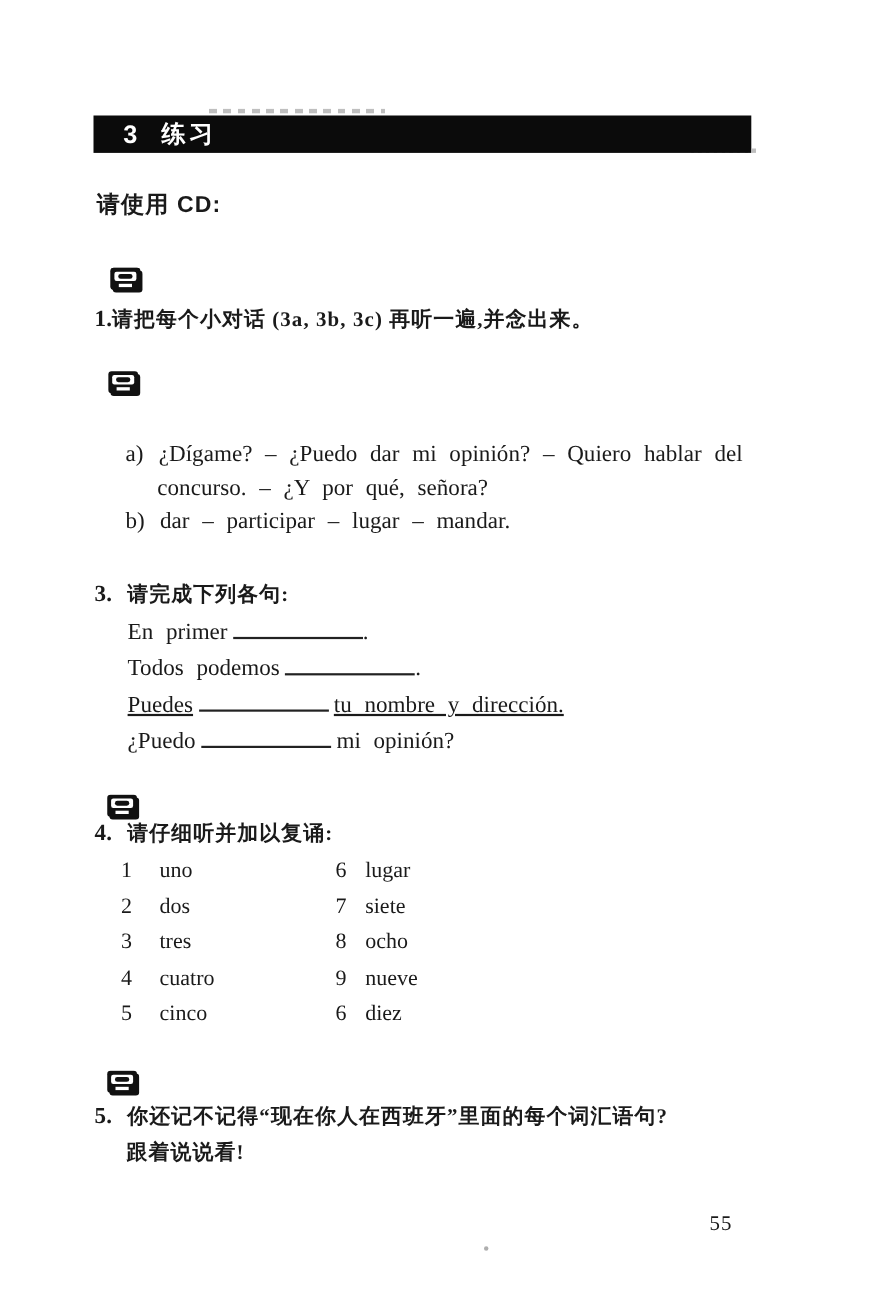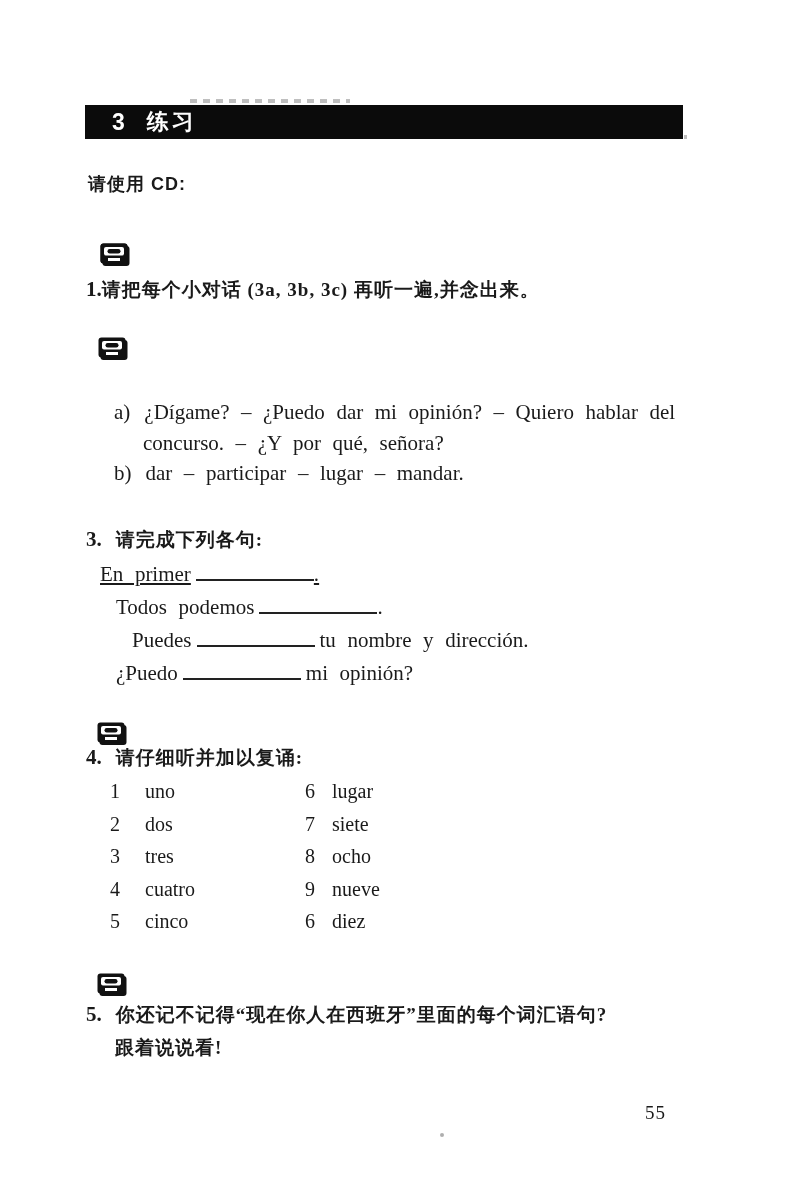--- a/index.html
+++ b/index.html
@@ -33,21 +33,21 @@
     left:628px;top:135px;width:62px;height:4px;opacity:.5;
     background:repeating-linear-gradient(90deg,#7d7d7d 0 3px,transparent 3px 7px);
   }
   .speck{left:86px;top:128px;width:6px;height:4px;background:#b5b5b5;opacity:.7;}
   .dot-bottom{left:440px;top:1133px;width:4px;height:4px;background:#9a9a9a;border-radius:50%;opacity:.8;}
 
   
   .intro{
     left:88px;top:172px;
     font-family:"Liberation Sans","DejaVu Sans",sans-serif;
-    font-weight:bold;font-size:18px;letter-spacing:1px;
+    font-weight:bold;font-size:21px;letter-spacing:1px;
   }
   .cjk{font-weight:600;font-size:19px;letter-spacing:1px;text-align:right;}
   .itemnum{font-weight:bold;font-size:21px;}
 
   
   .es{font-size:21px;word-spacing:0.3em;}
   .sublabel{font-size:21px;margin-right:14px;}
   .blank{
     display:inline-block;width:118px;height:14px;
     border-bottom:2px solid #222;
@@ -132,27 +132,27 @@
   <div class="abs" style="left:143px;top:431px;">
     <span class="es">concurso. – ¿Y por qué, señora?</span>
   </div>
   <div class="abs" style="left:114px;top:461px;">
     <span class="sublabel">b)</span><span class="es">dar – participar – lugar – mandar.</span>
   </div>
 
   <div class="abs" style="left:86px;top:527px;">
     <span class="itemnum" style="margin-right:14px;">3.</span><span class="cjk">请完成下列各句:</span>
   </div>
-  <div class="abs es" style="left:100px;top:562px;text-decoration:underline;">
+  <div class="abs es" style="left:116px;top:562px;">
     <span>En primer</span><span class="blank" style="margin-right:0;"></span><span>.</span>
   </div>
   <div class="abs es" style="left:116px;top:595px;">
     <span>Todos podemos</span><span class="blank" style="margin-right:0;"></span><span>.</span>
   </div>
-  <div class="abs es" style="left:132px;top:628px;">
+  <div class="abs es" style="left:116px;top:628px;text-decoration:underline;">
     <span>Puedes</span><span class="blank"></span><span>tu nombre y dirección.</span>
   </div>
   <div class="abs es" style="left:116px;top:661px;">
     <span>¿Puedo</span><span class="blank"></span><span>mi opinión?</span>
   </div>
 
   <div class="abs" style="left:86px;top:745px;">
     <span class="itemnum" style="margin-right:14px;">4.</span><span class="cjk">请仔细听并加以复诵:</span>
   </div>
   <div class="abs numlist">

